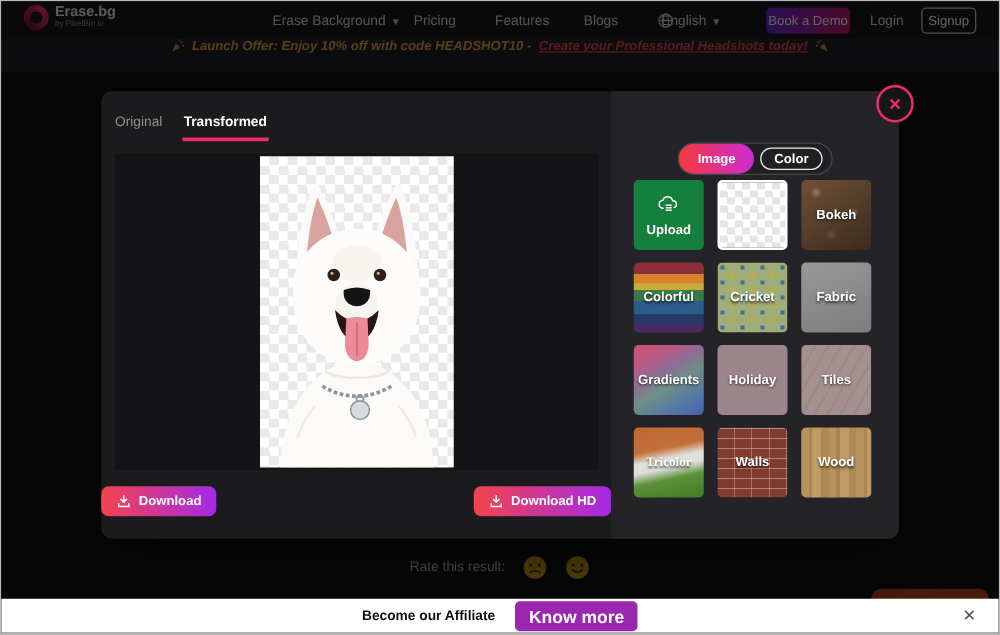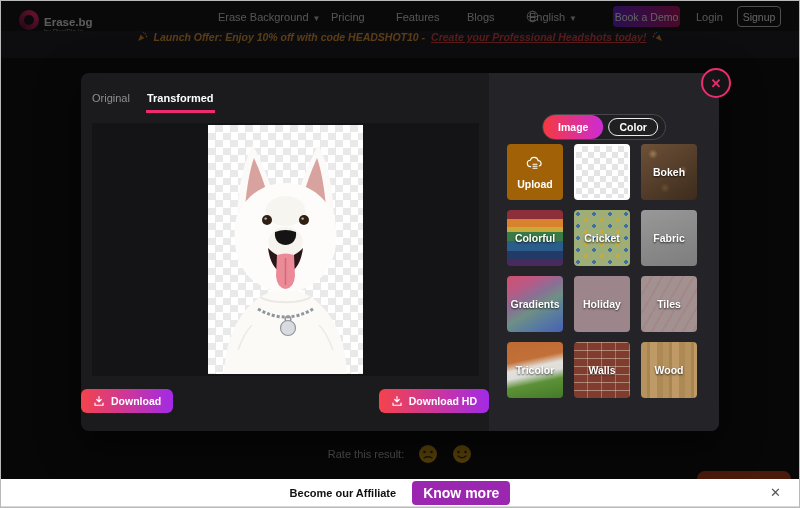--- a/index.html
+++ b/index.html
@@ -6,21 +6,21 @@
   body { font-family:"Liberation Sans", sans-serif; background:#888; }
   .screen { position:relative; width:800px; height:508px; background:#111114; overflow:hidden;
             border:1px solid #b9b9b9; }
 
   
   .navbar { position:absolute; left:0; top:0; width:100%; height:30px; background:#1a1a1c; }
   .brand { position:absolute; left:18px; top:3px; display:flex; gap:5px; align-items:center; }
   .logo-mark { width:20px; height:20px; border-radius:50%;
                background:conic-gradient(from 40deg,#ff2d78,#7a1440,#ff2d78); position:relative; }
   .logo-mark::after { content:""; position:absolute; inset:5px; border-radius:50%; background:#1a1a1c; }
-  .brand-text .name { color:#f0f0f0; font-size:11.5px; font-weight:bold; line-height:12px;margin-top:12px; }
+  .brand-text .name { color:#f0f0f0; font-size:11.5px; font-weight:bold; line-height:12px; }
   .brand-text .byline { color:#9a9a9a; font-size:6.5px; line-height:8px; }
   .nav-link { position:absolute; top:10px; color:#dedede; font-size:11px; cursor:pointer; white-space:nowrap; }
   .chev { font-size:8px; color:#cacaca; margin-left:4px; }
   .globe { position:absolute; top:9px; width:13px; height:13px; }
   .pill-btn { position:absolute; top:5px; height:21px; border-radius:4px; font-size:10.5px; color:#fff;
               display:flex; align-items:center; justify-content:center; cursor:pointer; }
   .demo-btn { left:612px; width:67px; background:linear-gradient(90deg,#6d28d9,#c2186b); }
   .login-lnk { left:695px; top:10px; }
   .signup-btn { left:736px; width:44px; border:1px solid #cfcfcf; background:transparent; }
 
@@ -67,42 +67,42 @@
   .toggle { position:absolute; top:41px; left:50%; transform:translateX(-50%); display:flex;
             align-items:center; background:#202023; border:1px solid #47474b; border-radius:15px; height:26px; }
   .seg-image { background:linear-gradient(90deg,#f5393f,#cd2bd4); color:#fff; font-size:10.5px; font-weight:bold;
                border-radius:14px; padding:6px 15px; cursor:pointer; }
   .seg-color { margin:0 7px 0 5px; border:1.5px solid #ececec; border-radius:11px; color:#fff;
                font-size:10.5px; font-weight:bold; padding:2px 10px; cursor:pointer; }
   .tile-grid { position:absolute; left:18px; top:71px; display:grid; grid-template-columns:repeat(3,56px);
                grid-auto-rows:56px; gap:10px 11px; }
   .tile { position:relative; border-radius:4px; display:flex; align-items:center; justify-content:center;
           color:#fff; font-size:10.5px; font-weight:bold; text-shadow:0 1px 2px rgba(0,0,0,.75); cursor:pointer; }
-  .t-upload { background:#a16207; flex-direction:column; gap:7px; text-shadow:none;text-align:center; }
+  .t-upload { background:#15803d; flex-direction:column; gap:7px; text-shadow:none;text-align:center; }
   .t-upload svg { width:20px; height:16px; }
   .t-transparent { background:conic-gradient(#e4e4e4 25%, #fff 25% 50%, #e4e4e4 50% 75%, #fff 75%);
                    background-size:12px 12px; border:2px solid #ffffff; }
   .t-bokeh { background:
       radial-gradient(circle 7px at 12px 10px, rgba(205,165,110,.55), transparent 70%),
       radial-gradient(circle 6px at 42px 26px, rgba(170,130,85,.5), transparent 70%),
       radial-gradient(circle 7px at 24px 44px, rgba(130,95,60,.55), transparent 70%),
       linear-gradient(145deg,#6e5138,#3c2b1c); }
   .t-colorful { background:linear-gradient(180deg,#8c2f39 0 16%,#d8822e 16% 30%,#c9a93a 30% 40%,
       #3a7a46 40% 55%,#2b5d8c 55% 74%,#243a66 74% 88%,#4a2a5e 88%); }
   .t-cricket { background-color:#9fae77; background-image:
       radial-gradient(circle 2px at 4px 4px,#3e6fa3 90%,transparent),
       radial-gradient(circle 2px at 12px 10px,#c8a93e 90%,transparent);
       background-size:16px 12px; }
   .t-fabric { background:linear-gradient(160deg,#989898,#7d7d7d); }
   .t-gradients { background:linear-gradient(150deg,#d0506e 0%,#b85a86 22%,#8a6f95 40%,
       #6f8f85 56%,#5a7d9e 74%,#4661b5 100%); }
   .t-holiday { background:#9d868b; }
   .t-tiles { background:repeating-linear-gradient(120deg, rgba(165,95,95,.18) 0 2px, transparent 2px 9px), #a39090; }
   .t-tricolor { background:linear-gradient(168deg,#bd6a33 0%,#c27038 32%,#e2e0db 45%,
-      #dededa 56%,#5d9138 70%,#447a28 100%); }
+      #dededa 56%,#5d9138 70%,#447a28 100%);font-family:Liberation Serif, serif; }
   .t-walls { background-color:#803c2e; background-image:
       repeating-linear-gradient(0deg, transparent 0 7px, rgba(216,196,176,.55) 7px 8px),
       repeating-linear-gradient(90deg, transparent 0 13px, rgba(216,196,176,.4) 13px 14px); }
   .t-wood { background:repeating-linear-gradient(90deg,#b6925f 0 6px,#a9854f 6px 9px,#c09a66 9px 16px,#ad8954 16px 22px); }
 
   
   .modal-close { position:absolute; left:700px; top:67px; width:30px; height:30px; border-radius:50%;
                  border:2px solid #ee2b6c; background:rgba(22,22,24,.92); color:#ee2b6c; z-index:25;
                  display:flex; align-items:center; justify-content:center; font-size:13px; font-weight:bold;
                  cursor:pointer; }

